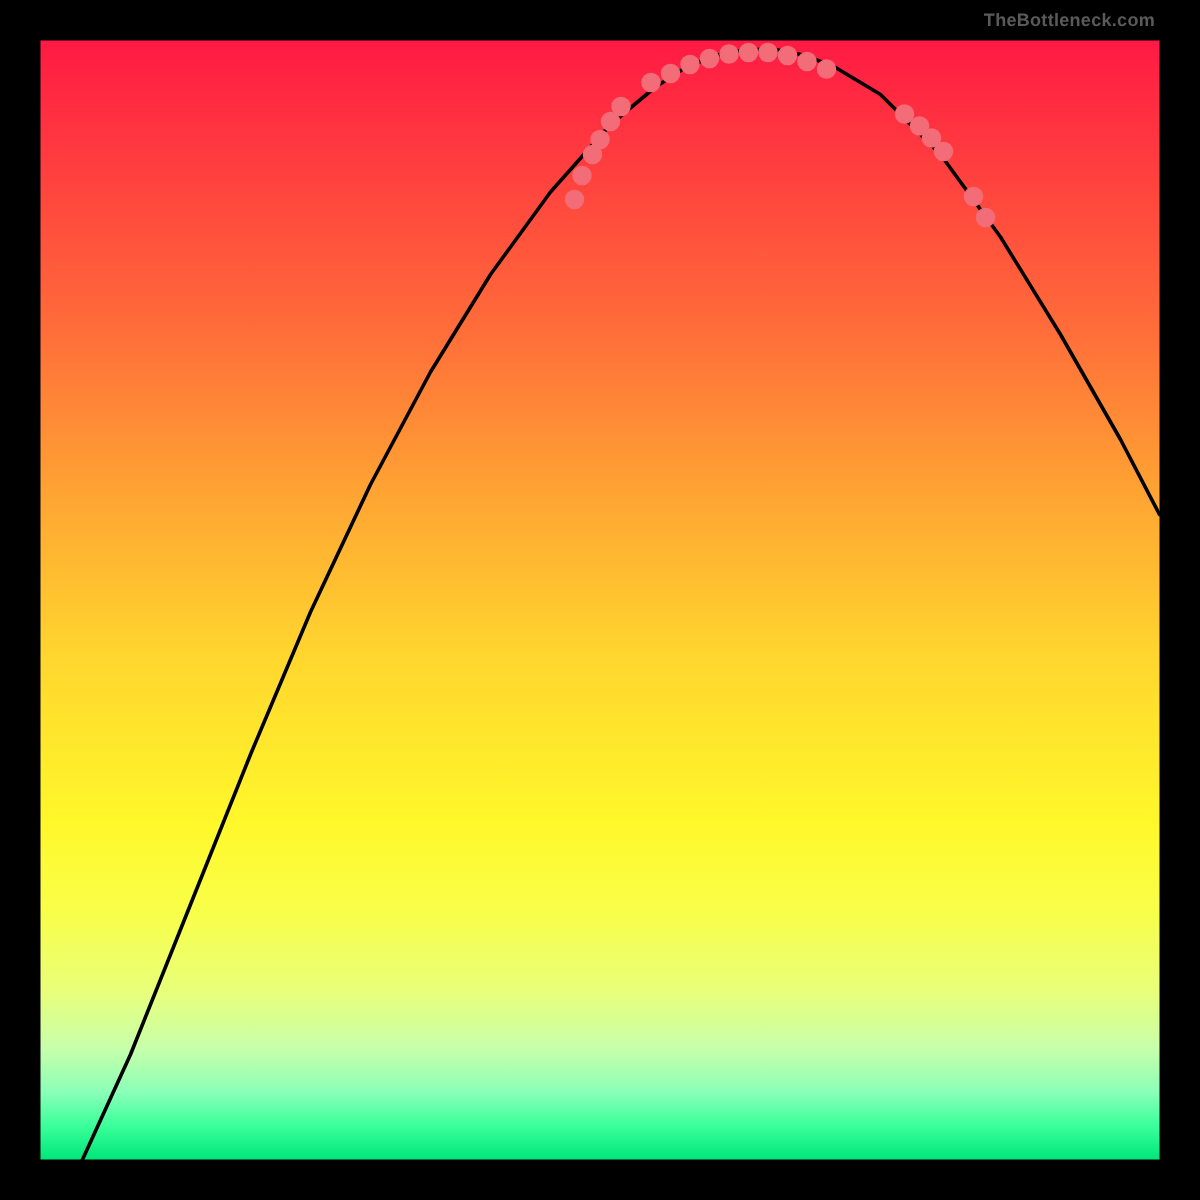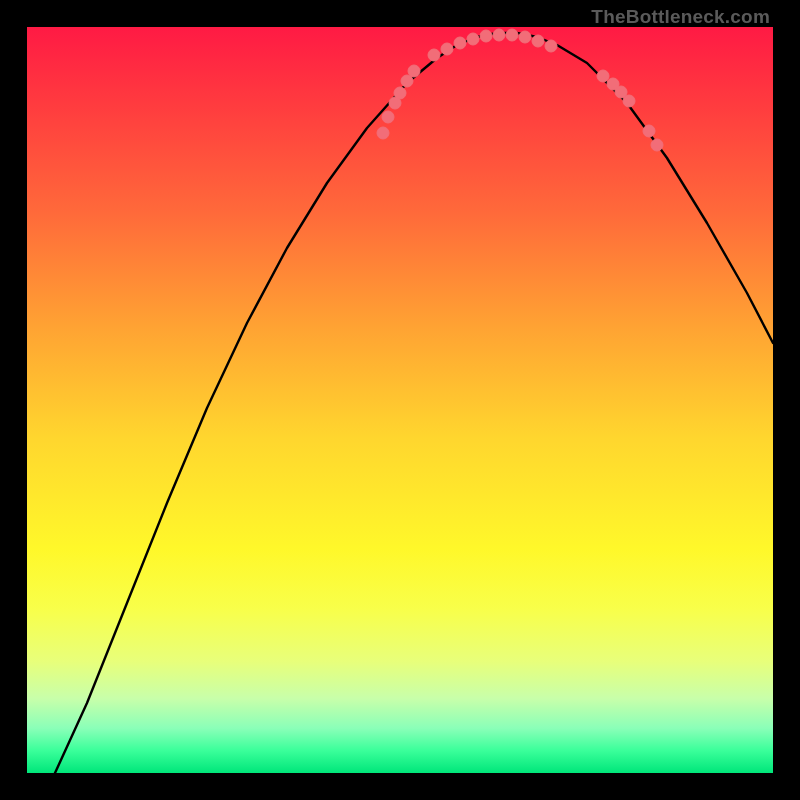--- a/index.html
+++ b/index.html
@@ -29,21 +29,21 @@
       #8affb8 94%,
       #3aff9a 97%,
       #00e67a 100%
     );
   }
   .attribution {
     position: absolute;
     top: 6px;
     right: 30px;
     font-family: Arial, Helvetica, sans-serif;
-    font-size: 19px;
+    font-size: 12px;
     font-weight: bold;
     color: #5a5a5a;
     letter-spacing: 0.2px;
   }
   svg.curve {
     position: absolute;
     left: 0;
     top: 0;
     width: 746px;
     height: 746px;

